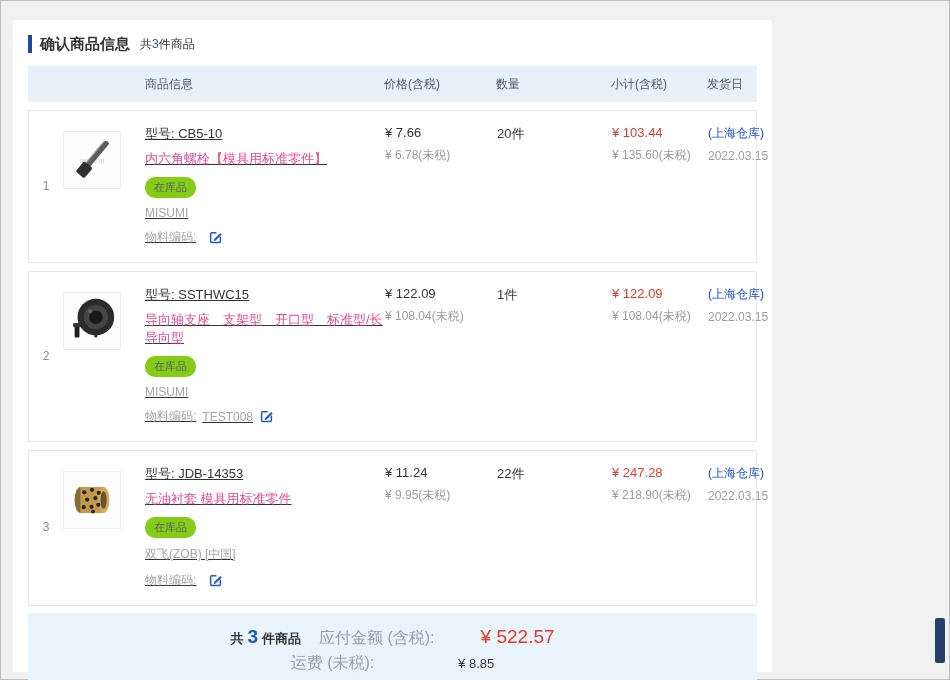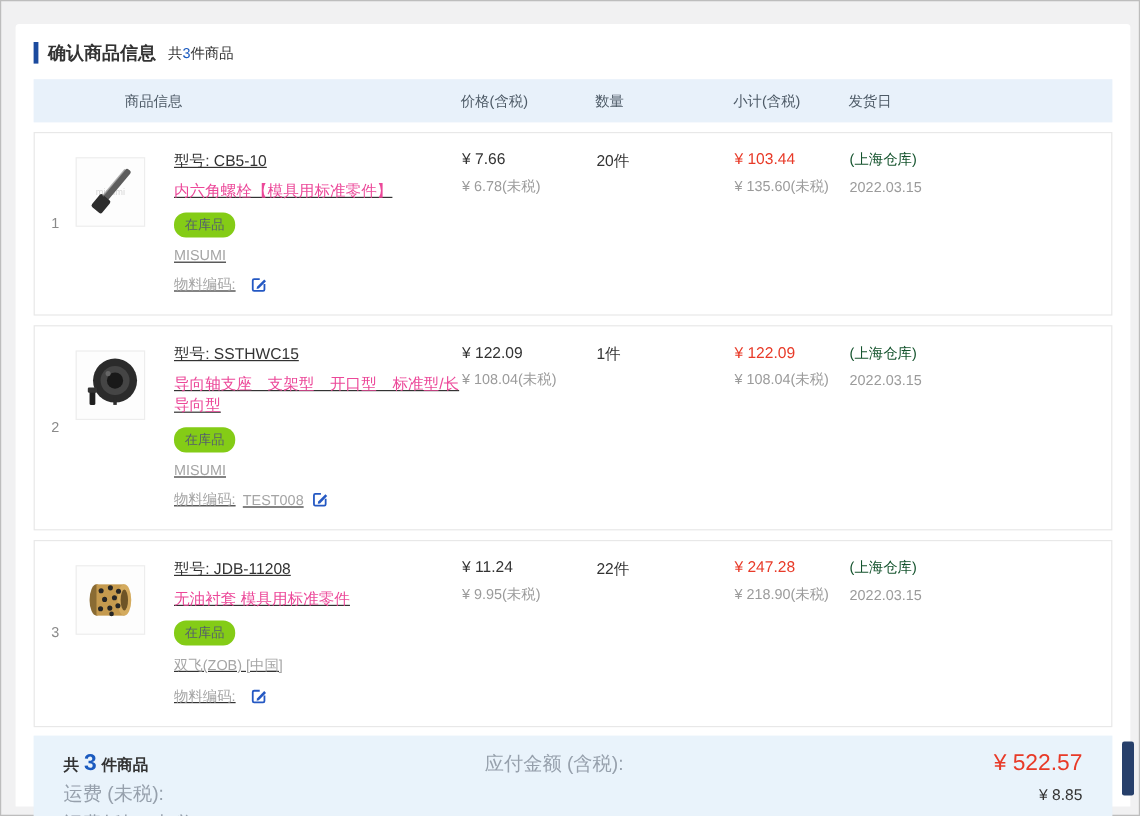--- a/index.html
+++ b/index.html
@@ -6,37 +6,37 @@
   html,body { width:950px; height:680px; }
   body {
     font-family:"Liberation Sans","DejaVu Sans",sans-serif;
     background:#f1f1f2;
     position:relative;
     box-shadow: inset 0 0 0 1px #bdbdbd;
     overflow:hidden;
   }
   .panel {
     position:absolute; left:13px; top:20px;
-    width:929px; height:652px;
+    width:759px; height:652px;
     background:#ffffff;
     border-radius:3px 3px 0 0;
   }
   
   .section-title { display:flex; align-items:center; margin:14px 15px 12px; height:20px; }
   .title-bar { width:4px; height:18px; background:#1b4a9e; margin-right:8px; }
   .title-text { font-size:15px; font-weight:bold; color:#333; }
   .title-count { font-size:12px; font-weight:normal; color:#333; margin-left:10px; }
   .title-count .blue-num { color:#1a5abf; }
   
   .grid-cols { display:grid; grid-template-columns:356px 112px 115px 96px 1fr; }
   .thead {
     margin:0 15px; height:36px; background:#e8f1fa;
     align-items:center; font-size:12px; color:#4d5a66;
   }
-  .thead .c0 { padding-left:76px; }
+  .thead .c0 { padding-left:117px; }
   .row-card {
     margin:8px 15px 0; border:1px solid #e8e8e8; background:#fff;
     min-height:122px; padding:14px 0 16px; position:relative;
   }
   .row-card .cell { font-size:13px; color:#333; }
   .c-info { display:flex; padding-top:0; }
   .row-num { width:34px; text-align:center; align-self:center; font-size:12px; color:#8a8a8a; flex:0 0 34px; }
   .img-box {
     width:58px; height:58px; border:1px solid #ededed; background:#fdfdfd;
     margin:6px 24px 0 0; flex:0 0 58px; display:flex; align-items:center; justify-content:center;
@@ -47,27 +47,27 @@
   .stock-badge {
     display:inline-block; background:#84cc16; color:#55606b;
     font-size:11px; padding:3px 9px; border-radius:10px; margin-bottom:8px;
   }
   .info-brand { font-size:12px; color:#a5a5a5; margin-bottom:9px; }
   .info-code  { font-size:12px; color:#a5a5a5; display:flex; align-items:center; gap:6px; }
   .edit-icon { width:15px; height:15px; display:inline-block; cursor:pointer; }
   .sub-line   { font-size:12px; color:#9b9b9b; margin-top:7px; }
   .red { color:#e83a28; }
   .c-ship .sub-line { margin-top:7px; }
-  .c-ship .line1 { font-size:12px; color:#14532d; }
+  .c-ship .line1 { font-size:12px; color:#1d4ed8; }
   
   .summary {
     margin:7px 15px 0; background:#e9f3fb;
     padding:13px 25px 10px; text-align:right;
   }
-  .sum-row { display:flex; justify-content:space-between; align-items:baseline; margin-bottom:4px; }
+  .sum-row { display:flex; justify-content:center; align-items:baseline; margin-bottom:4px; }
   .sum-label { color:#96a0ac; font-size:16px; }
   .sum-value { width:120px; text-align:right; color:#333; font-size:13px; }
   .sum-first { margin-bottom:4px; }
   .sum-first .sum-value { font-size:19px; color:#e83a28; }
   .sum-count { color:#333; font-size:13px; font-weight:bold; margin-right:18px; }
   .sum-count .blue-num { color:#1a5abf; font-size:19px; font-weight:bold; margin:0 4px; }
   
   .scrollbar-thumb {
     position:absolute; left:935px; top:618px; width:10px; height:45px;
     background:#27406b; border-radius:2px;
@@ -194,21 +194,21 @@
           <circle cx="36" cy="21.5" r="2.2" fill="#262626"></circle>
           <circle cx="24" cy="28.5" r="2.2" fill="#262626"></circle>
           <circle cx="32.5" cy="27" r="2.2" fill="#262626"></circle>
           <circle cx="20.5" cy="36.5" r="2.2" fill="#262626"></circle>
           <circle cx="28.5" cy="36" r="2.2" fill="#262626"></circle>
           <circle cx="35.5" cy="34" r="2.2" fill="#262626"></circle>
           <circle cx="30" cy="41" r="2" fill="#262626"></circle>
         </svg>
       </div>
       <div class="info-block">
-        <div class="info-model">型号: JDB-11208</div>
+        <div class="info-model">型号: JDB-14353</div>
         <div class="info-name">无油衬套 模具用标准零件</div>
         <div><span class="stock-badge">在库品</span></div>
         <div class="info-brand">双飞(ZOB) [中国]</div>
         <div class="info-code">
           <span>物料编码:</span>
           <span></span>
           <svg class="edit-icon" viewBox="0 0 16 16">
             <path d="M2 4 Q2 2 4 2 H9 V3.6 H4 Q3.6 3.6 3.6 4 V12 Q3.6 12.4 4 12.4 H12 Q12.4 12.4 12.4 12 V7 H14 V12 Q14 14 12 14 H4 Q2 14 2 12 Z" fill="#2458c3"></path>
             <path d="M6.6 9.6 L13 3.1 L14.6 4.7 L8.2 11.2 L6.2 11.6 Z" fill="#2458c3"></path>
           </svg>

